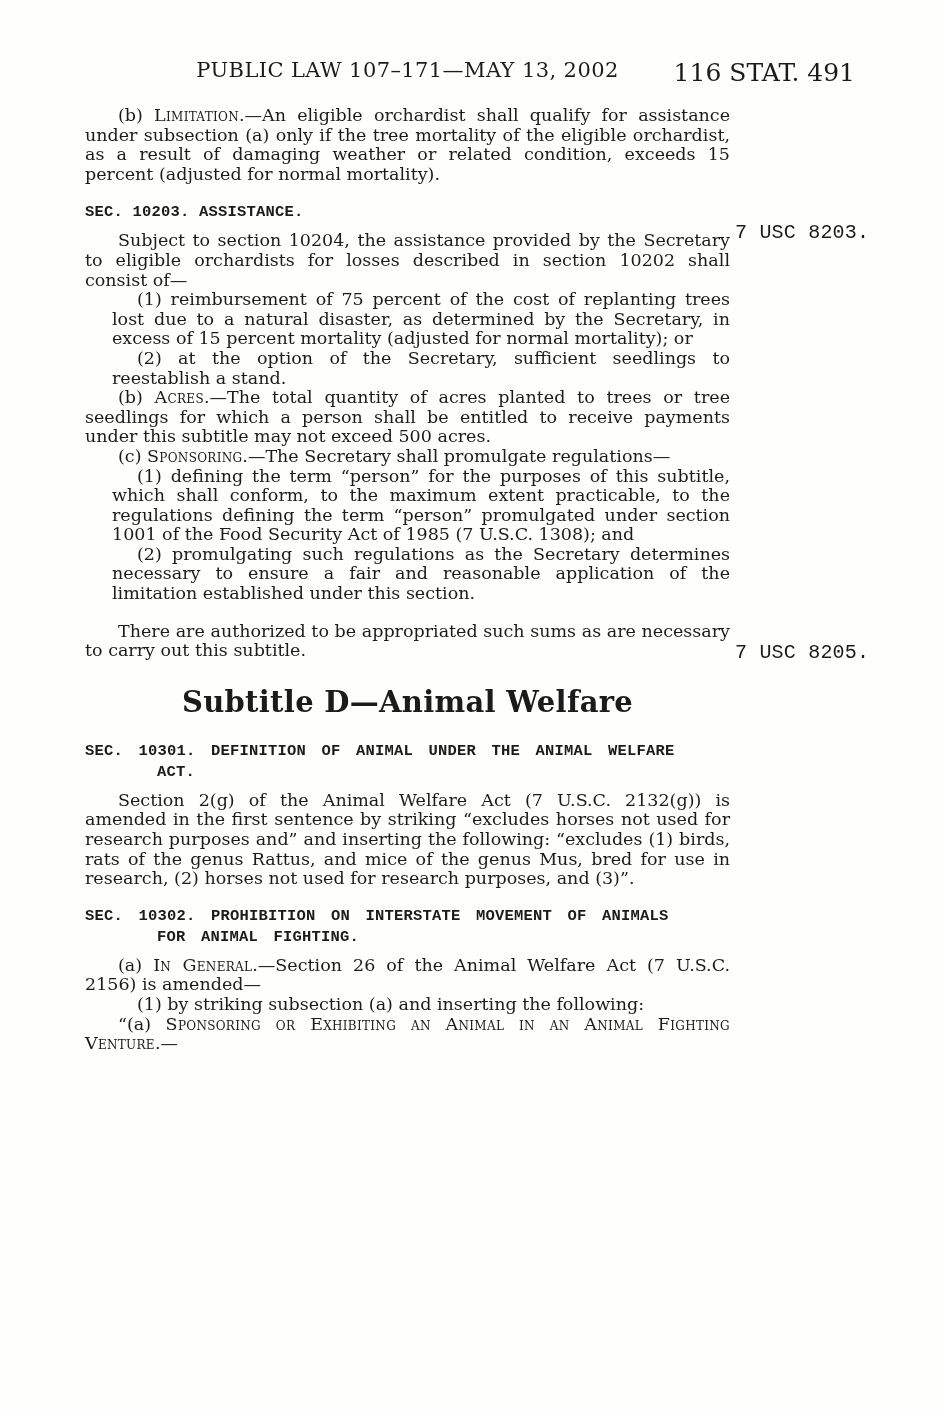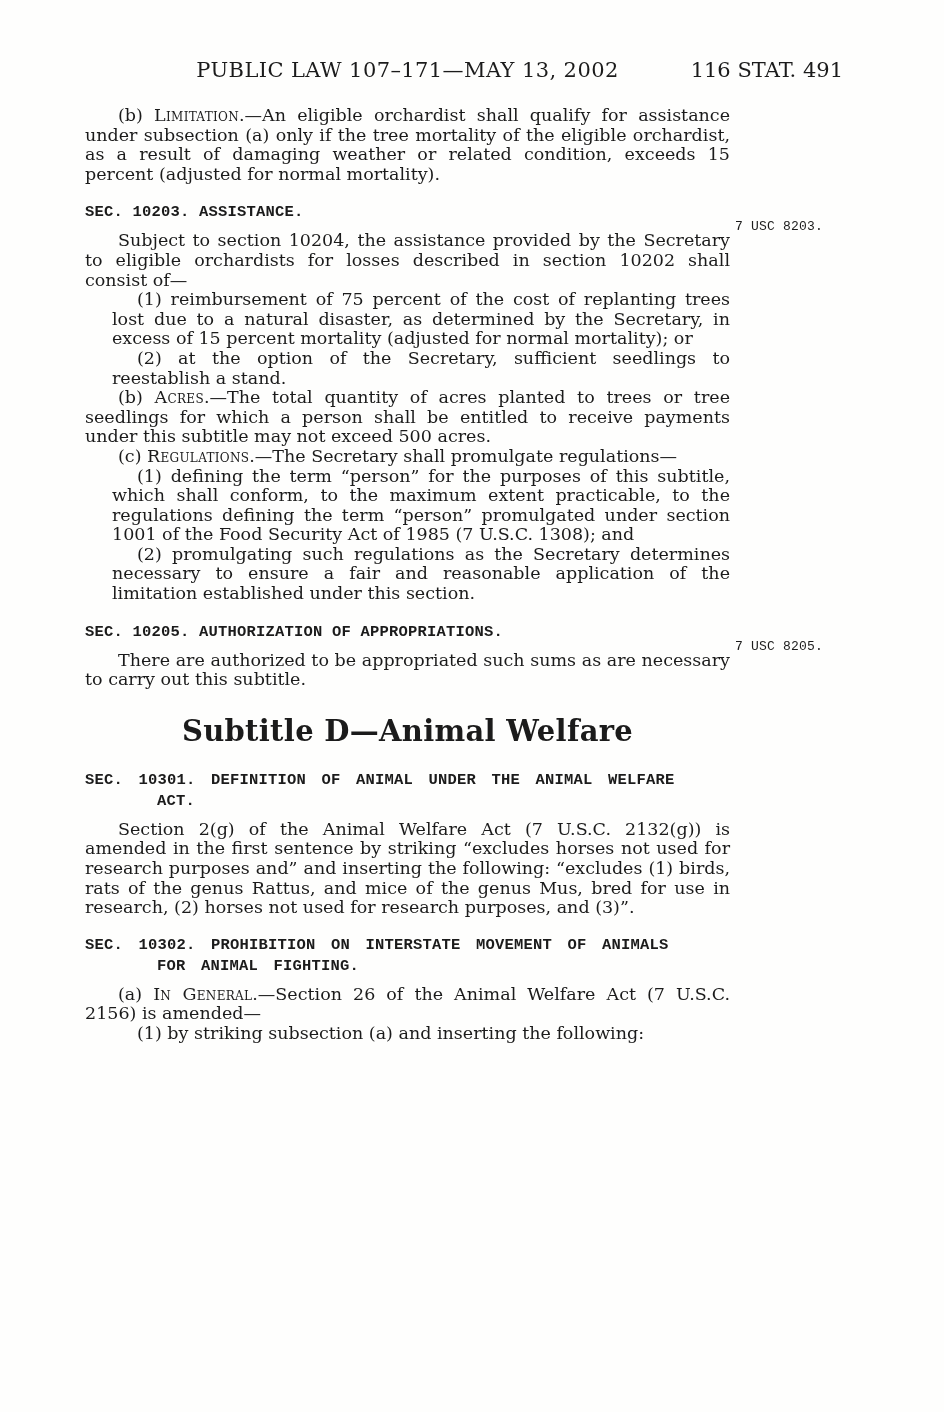--- a/index.html
+++ b/index.html
@@ -10,21 +10,21 @@
     background: #fefefd;
     font-family: "DejaVu Serif", "Liberation Serif", serif;
     color: #1b1b1b;
     overflow: hidden;
   }
   .header { position: absolute; left: 85px; top: 58px; width: 770px; height: 28px; }
   .header-title {
     position: absolute; left: 0; top: 0; width: 645px;
     text-align: center; font-size: 21px; letter-spacing: 0.4px; white-space: nowrap;
   }
-  .header-stat { position: absolute; right: 12px; top: 0; font-size: 21px; white-space: nowrap; }
+  .header-stat { position: absolute; right: 0; top: 0; font-size: 25px; white-space: nowrap; }
   .content { position: absolute; left: 85px; top: 106px; width: 645px; }
   p.para, p.item {
     margin: 0;
     font-size: 17.5px;
     line-height: 19.6px;
     text-align: justify;
   }
   p.para { text-indent: 33px; }
   p.item { margin-left: 27px; text-indent: 25px; }
   .sc { font-variant: small-caps; letter-spacing: 0.3px; }
@@ -38,24 +38,24 @@
     font-family: Liberation Mono, monospace;
   }
   .sec-head.hang {
     padding-left: 72px;
     text-indent: -72px;
     word-spacing: 6px;
     margin-top: 17px;
   }
   .margin-note {
     position: absolute;
-    left: 650px; top: 14px;
+    left: 650px; top: 20px;
     width: 160px;
     font-weight: normal;
-    font-size: 13px;
+    font-size: 20px;
     letter-spacing: 0.2px;
     text-indent: 0;
     white-space: nowrap;
   }
   .subtitle-head {
     margin: 24px 0 22px 0;
     text-align: center;
     font-weight: bold;
     font-size: 29px;
     letter-spacing: 0.3px;
@@ -69,25 +69,26 @@
     <span class="header-title">PUBLIC LAW 107–171—MAY 13, 2002</span>
     <span class="header-stat">116 STAT. 491</span>
   </div>
   <div class="content">
       <p class="para">(b) <span class="sc">Limitation</span>.—An eligible orchardist shall qualify for assistance under subsection (a) only if the tree mortality of the eligible orchardist, as a result of damaging weather or related condition, exceeds 15 percent (adjusted for normal mortality).</p>
       <div class="sec-head"><span>SEC. 10203. ASSISTANCE.</span><span class="margin-note">7 USC 8203.</span></div>
       <p class="para">Subject to section 10204, the assistance provided by the Secretary to eligible orchardists for losses described in section 10202 shall consist of—</p>
       <p class="item">(1) reimbursement of 75 percent of the cost of replanting trees lost due to a natural disaster, as determined by the Secretary, in excess of 15 percent mortality (adjusted for normal mortality); or</p>
       <p class="item">(2) at the option of the Secretary, sufficient seedlings to reestablish a stand.</p>
       <p class="para">(b) <span class="sc">Acres</span>.—The total quantity of acres planted to trees or tree seedlings for which a person shall be entitled to receive payments under this subtitle may not exceed 500 acres.</p>
-      <p class="para">(c) <span class="sc">Regulations</span>.—The Secretary shall promulgate regulations—</p>
+      <p class="para">(c) <span class="sc">Sponsoring</span>.—The Secretary shall promulgate regulations—</p>
       <p class="item">(1) defining the term “person” for the purposes of this subtitle, which shall conform, to the maximum extent practicable, to the regulations defining the term “person” promulgated under section 1001 of the Food Security Act of 1985 (7 U.S.C. 1308); and</p>
       <p class="item">(2) promulgating such regulations as the Secretary determines necessary to ensure a fair and reasonable application of the limitation established under this section.</p>
-      <div class="sec-head"><span>SEC. 10205. AUTHORIZATION OF APPROPRIATIONS.</span><span class="margin-note">7 USC 8205.</span></div>
+      <div class="sec-head"><span class="margin-note">7 USC 8205.</span></div>
       <p class="para">There are authorized to be appropriated such sums as are necessary to carry out this subtitle.</p>
       <div class="subtitle-head">Subtitle D—Animal Welfare</div>
       <div class="sec-head hang"><span>SEC. 10301. DEFINITION OF ANIMAL UNDER THE ANIMAL WELFARE<br>ACT.</span></div>
       <p class="para">Section 2(g) of the Animal Welfare Act (7 U.S.C. 2132(g)) is amended in the first sentence by striking “excludes horses not used for research purposes and” and inserting the following: “excludes (1) birds, rats of the genus Rattus, and mice of the genus Mus, bred for use in research, (2) horses not used for research purposes, and (3)”.</p>
       <div class="sec-head hang"><span>SEC. 10302. PROHIBITION ON INTERSTATE MOVEMENT OF ANIMALS<br>FOR ANIMAL FIGHTING.</span></div>
       <p class="para">(a) <span class="sc">In General</span>.—Section 26 of the Animal Welfare Act (7 U.S.C. 2156) is amended—</p>
       <p class="item">(1) by striking subsection (a) and inserting the following:</p>
+      <p class="para">“(a) <span class="sc">Sponsoring or Exhibiting an Animal in an Animal Fighting Venture</span>.—</p>
     </div>
 </div>
 
 </body></html>

